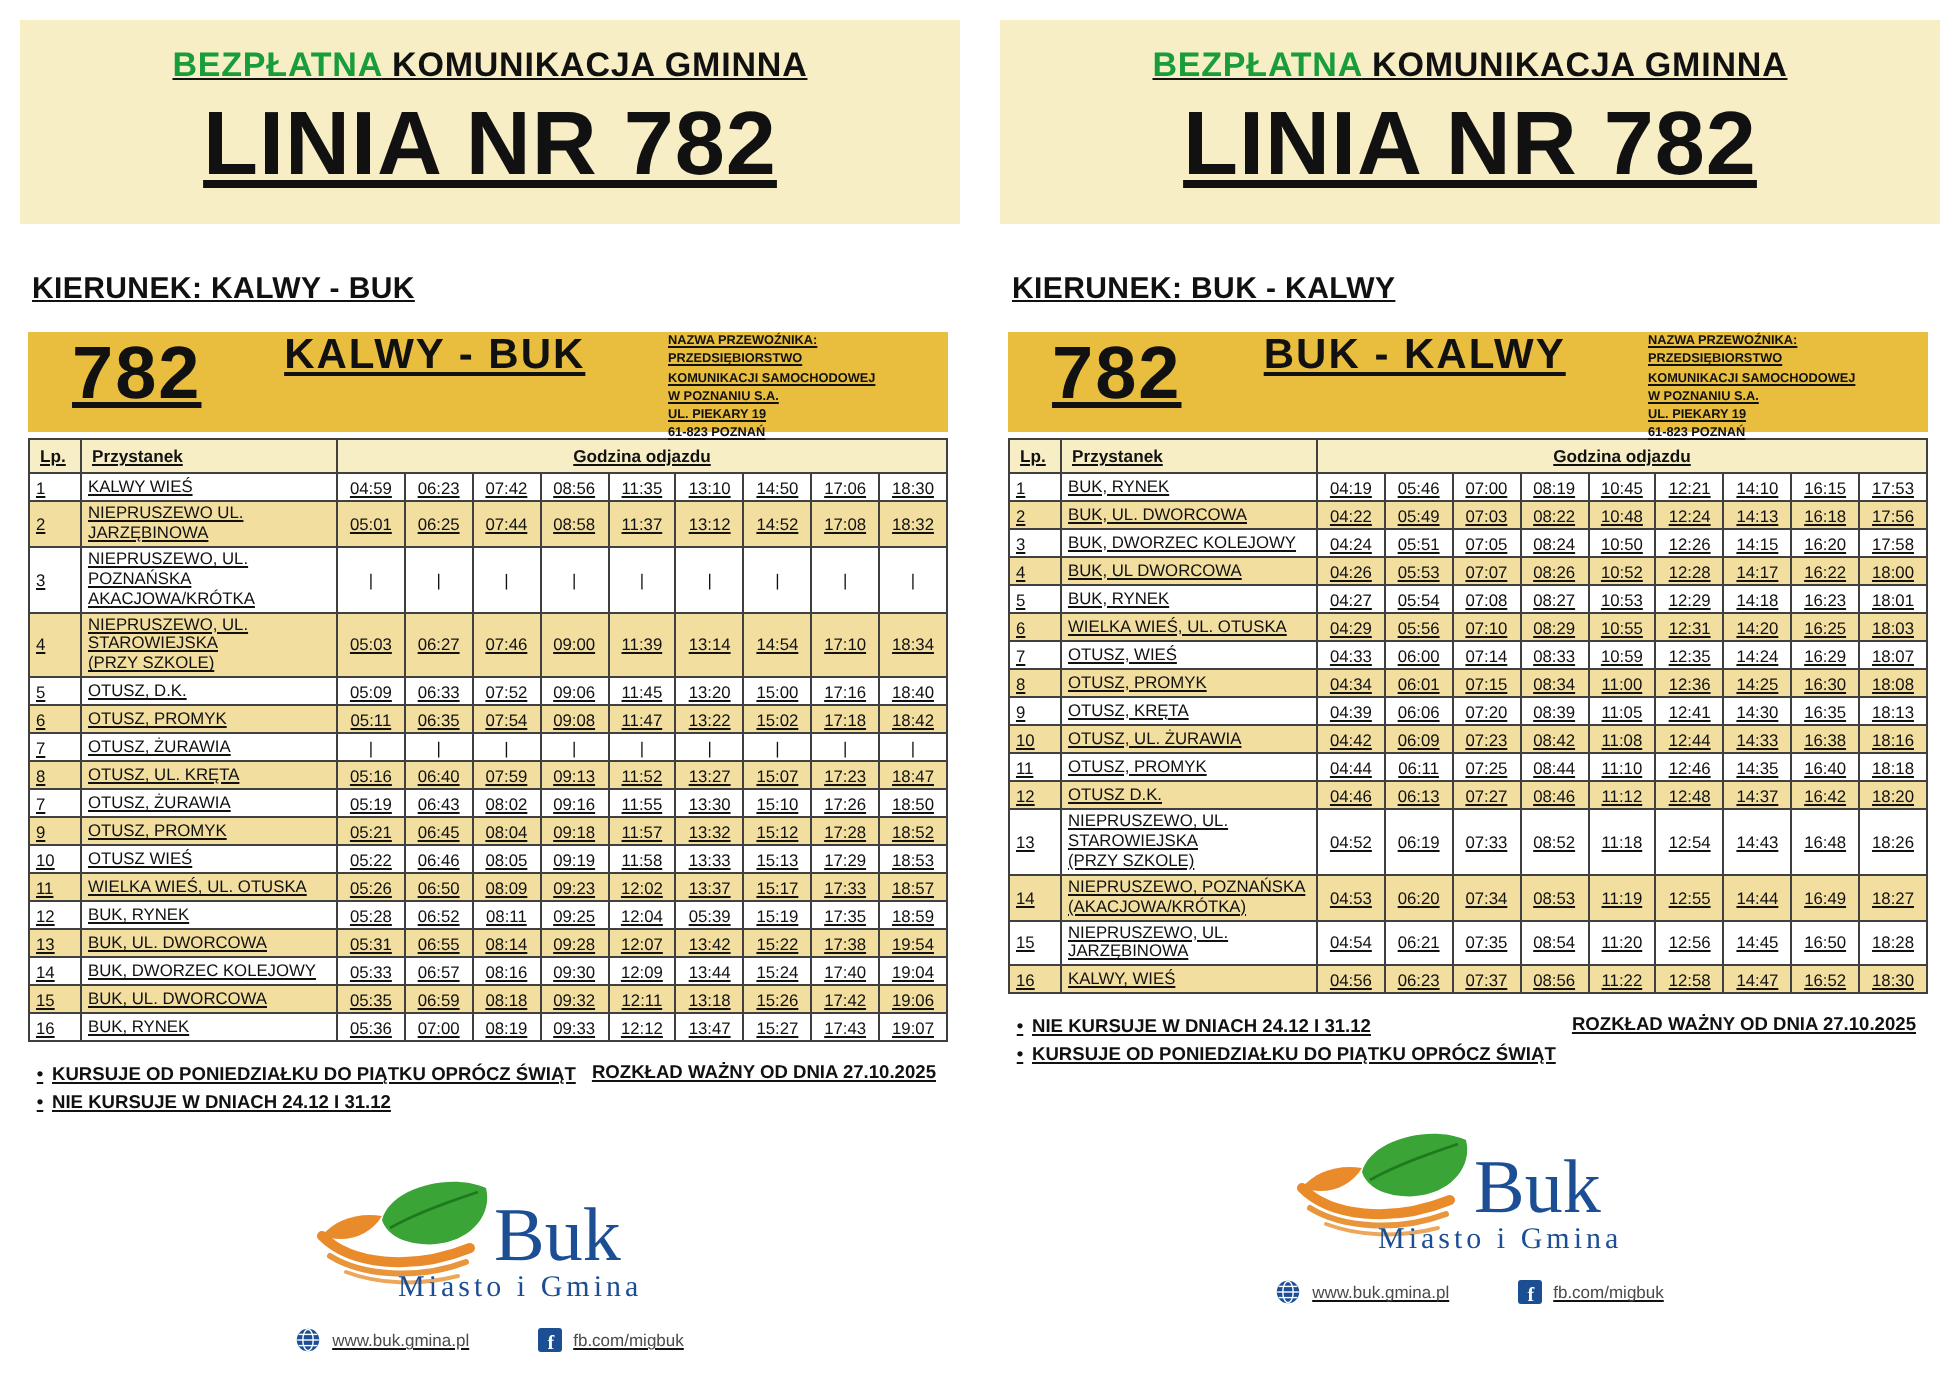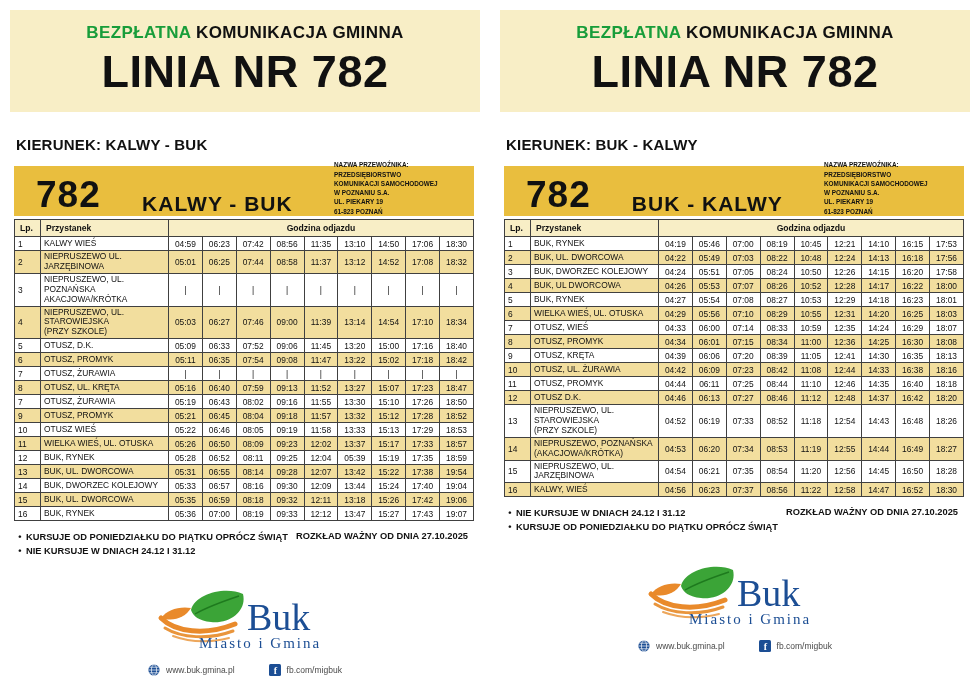--- a/index.html
+++ b/index.html
@@ -1,27 +1,27 @@
 <!DOCTYPE html>
 <html><head>
 <meta charset="utf-8">
 <style>
   * { margin:0; padding:0; box-sizing:border-box; }
   html,body { width:980px; height:693px; background:#fff; font-family:"Liberation Sans", sans-serif; color:#111; }
-  .page { display:flex; width:980px; height:693px; }
+  .page { display:flex; width:980px; height:693px;text-decoration:underline; }
   .panel { width:490px; position:relative; }
 
   .top-banner { margin:10px 10px 0 10px; height:102px; background:#F8EEC6; text-align:center; padding-top:13px; }
   .free-line { font-size:17px; font-weight:bold; letter-spacing:.4px; }
   .free-line .green { color:#189D3A; }
   .line-title { font-size:45px; font-weight:bold; margin-top:3px; letter-spacing:.5px; }
 
   .direction { margin:24px 14px 0 16px; font-size:15px; font-weight:bold; letter-spacing:.2px; }
 
-  .yellow-banner { margin:13px 6px 0 14px; width:460px; height:50px; background:#E9BE3E; display:flex; align-items:flex-end; padding:0 18px 0 0; }
+  .yellow-banner { margin:13px 6px 0 14px; width:460px; height:50px; background:#E9BE3E; display:flex; align-items:flex-start; padding:0 18px 0 0; }
   .line-num { font-size:37px; font-weight:bold; margin-left:22px; letter-spacing:1px; }
   .route { flex:1; text-align:center; font-size:21px; font-weight:bold; letter-spacing:1px; }
   .carrier { width:122px; font-size:6.4px; font-weight:bold; line-height:1.45; text-transform:uppercase; padding-right:2px; }
 
   table.timetable { margin:3px 6px 0 14px; width:460px; border-collapse:collapse; table-layout:fixed; }
   table.timetable th, table.timetable td { border:1px solid #404040; }
   table.timetable thead th { background:#F8EEC6; font-size:8.6px; height:17px; padding:1px 5px; text-align:left; }
   table.timetable thead th.center { text-align:center; }
   table.timetable td { font-size:8.4px; padding:1px 3px; height:14px; vertical-align:middle; }
   td.lp { text-align:left; }

